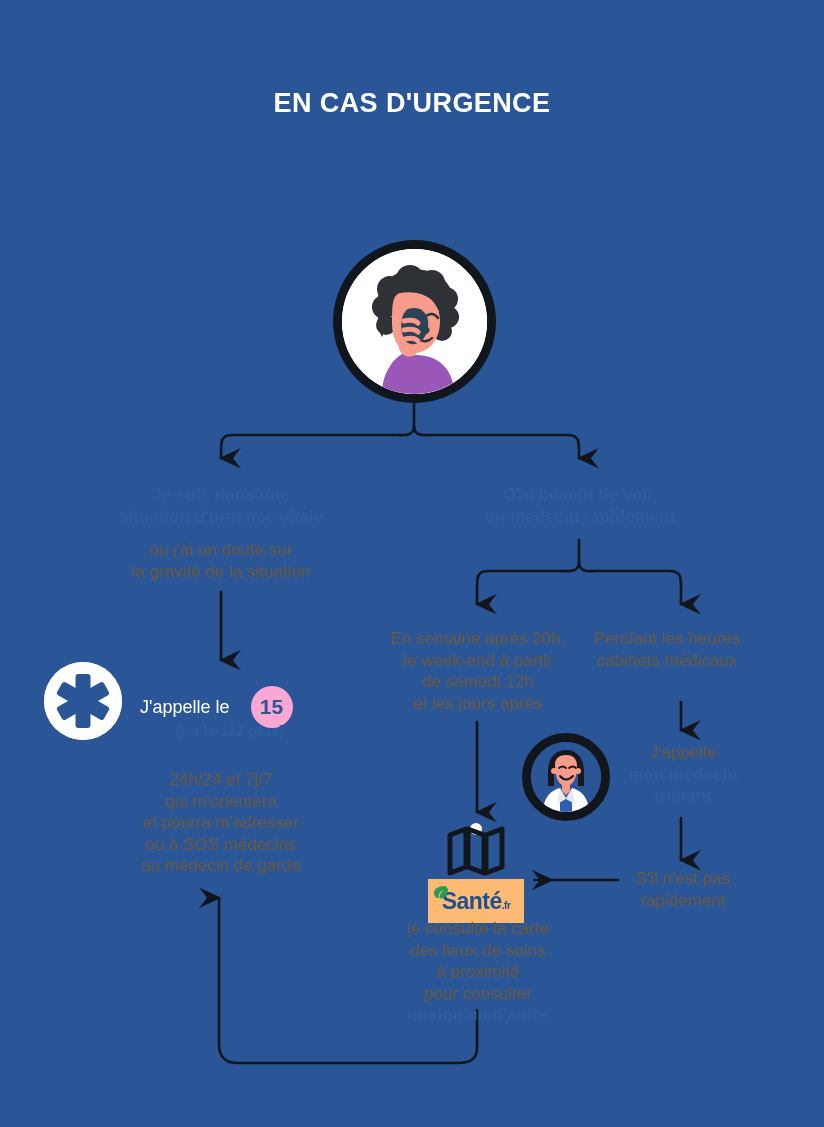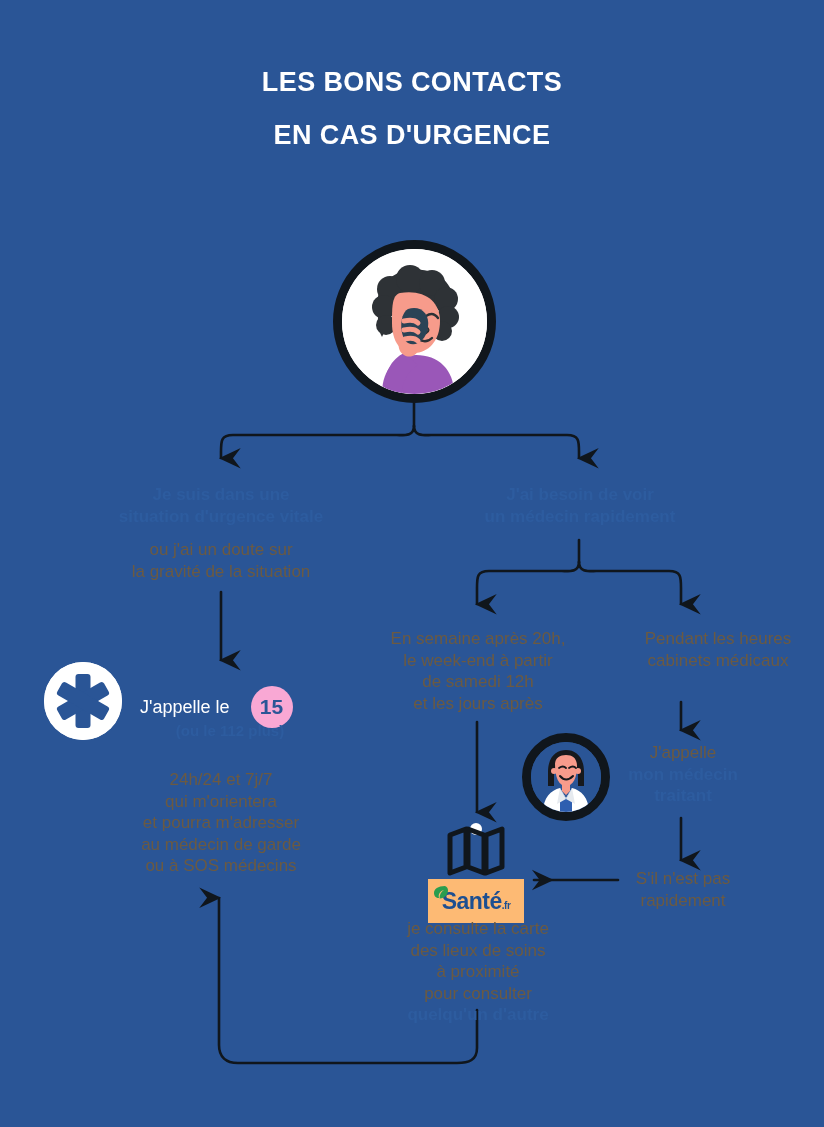--- a/index.html
+++ b/index.html
@@ -131,21 +131,20 @@
 
   svg { display: block; overflow: visible; }
   #wires { position: absolute; left: 0; top: 0; width: 824px; height: 1127px; pointer-events: none; }
 </style>
 </head>
 <body>
 
 <div id="poster">
 
   <div class="title">
-    <span class="l1">LES BONS CONTACTS</span>
     <span class="l2">EN CAS D'URGENCE</span>
   </div>
 
   <svg id="wires" viewBox="0 0 824 1127">
     <defs>
       <marker id="ah" markerWidth="9" markerHeight="9" refX="4.2" refY="7.6" orient="auto" markerUnits="strokeWidth">
         <path d="M0.4,0 L4.3,8.4 L8.2,0 L4.3,3.0 Z" fill="#10161c"></path>
       </marker>
       <marker id="ah-left" markerWidth="9" markerHeight="9" refX="7.6" refY="4.3" orient="auto" markerUnits="strokeWidth">
         <path d="M8.4,0.4 L0,4.3 L8.4,8.2 L5.4,4.3 Z" fill="#10161c"></path>
@@ -239,22 +238,22 @@
   <div id="appelle-15">
     <span class="lbl">J'appelle le</span>
     <span class="num">15</span>
   </div>
   <div id="appelle-15-sub" class="faint">(ou le 112 plus)</div>
 
   <div class="tx" style="left:90px; top:769px; width:262px;">
     <span class="line brown">24h/24 et 7j/7</span>
     <span class="line brown">qui m'orientera</span>
     <span class="line brown">et pourra m'adresser</span>
+    <span class="line brown">ou à SOS médecins</span>
     <span class="line brown">au médecin de garde</span>
-    <span class="line brown">ou à SOS médecins</span>
   </div>
 
   <div class="tx" style="left:419px; top:484px; width:322px;">
     <span class="line faint">J'ai besoin de voir</span>
     <span class="line faint">un médecin rapidement</span>
   </div>
 
   <div class="tx" style="left:372px; top:628px; width:212px;">
     <span class="line brown">En semaine après 20h,</span>
     <span class="line brown">le week-end à partir</span>
@@ -279,21 +278,21 @@
   </svg>
 
   <div class="tx" style="left:387px; top:918px; width:182px;">
     <span class="line brown">je consulte la carte</span>
     <span class="line brown">des lieux de soins</span>
     <span class="line brown">à proximité</span>
     <span class="line brown">pour consulter</span>
     <span class="line faint">quelqu'un d'autre</span>
   </div>
 
-  <div class="tx" style="left:625px; top:628px; width:186px;">
+  <div class="tx" style="left:574px; top:628px; width:186px;">
     <span class="line brown">Pendant les heures</span>
     <span class="line brown">cabinets médicaux</span>
   </div>
 
   <div class="tx" style="left:590px; top:742px; width:186px;">
     <span class="line brown">J'appelle</span>
     <span class="line faint">mon médecin</span>
     <span class="line faint">traitant</span>
   </div>
 

